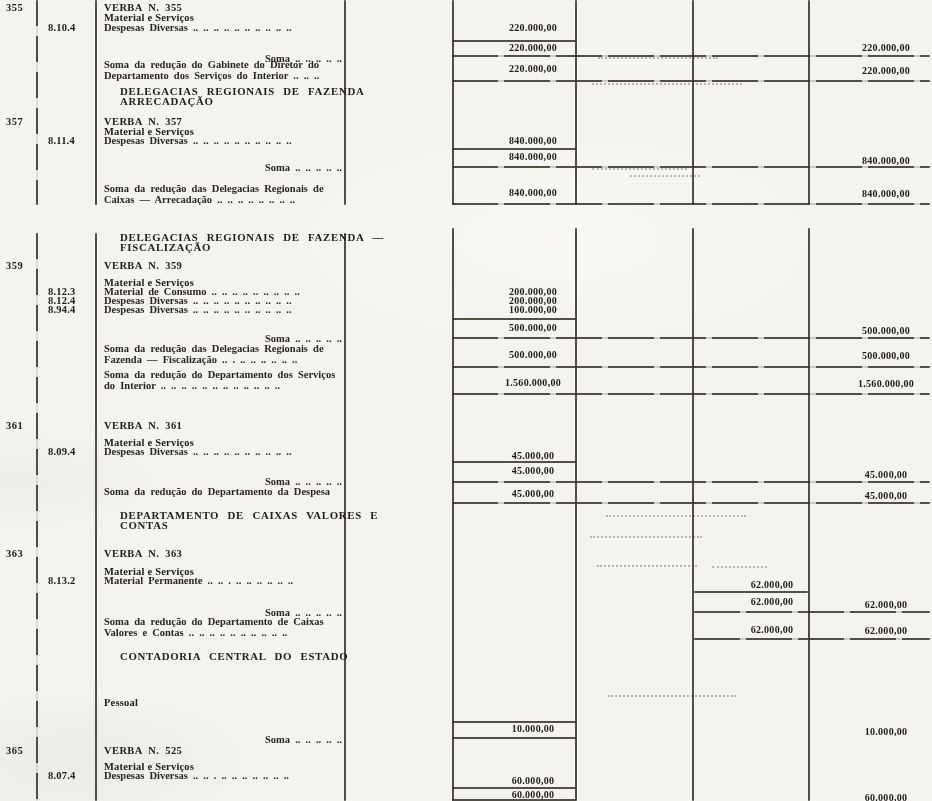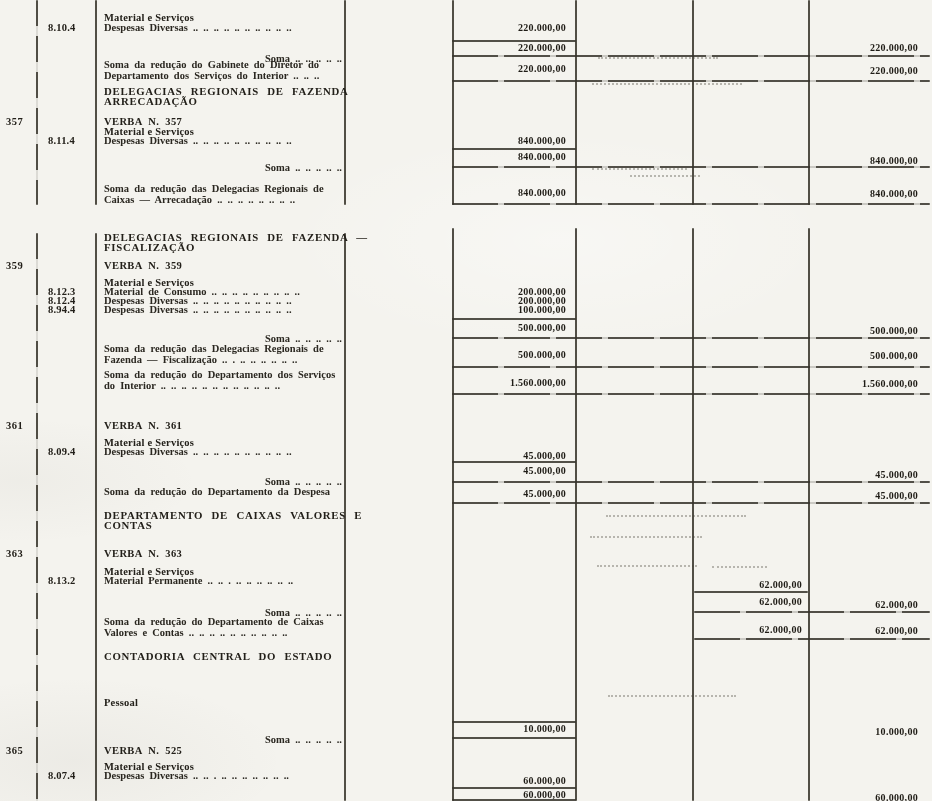--- a/index.html
+++ b/index.html
@@ -16,23 +16,23 @@
   }
   .row{position:absolute;left:0;width:932px;height:12px;}
   .row>span{position:absolute;top:0;line-height:11px;white-space:nowrap;}
   .num{left:6px;width:30px;font-size:10.5px;font-weight:bold;letter-spacing:.5px;}
   .code{left:48px;width:40px;font-size:10.5px;font-weight:bold;text-align:left;letter-spacing:.2px;}
   .vtitle{left:104px;font-size:10.5px;font-weight:bold;word-spacing:3px;letter-spacing:.4px;}
   .glabel{left:104px;font-size:10.5px;font-weight:bold;letter-spacing:.2px;}
   .desc{left:104px;width:238px;overflow:hidden;font-size:10.5px;font-weight:bold;word-spacing:2.5px;color:#2a2720;}
   .soma{text-align:right;margin-top:11px;}
   .l2{top:10.5px !important;}
-  .hdr-t{left:104px;font-size:10.8px;font-weight:bold;letter-spacing:.7px;word-spacing:5px;}
+  .hdr-t{left:120px;font-size:10.8px;font-weight:bold;letter-spacing:.7px;word-spacing:5px;}
   .hdr-t.l2{top:10px !important;}
-  .amt{font-size:10px;font-weight:bold;text-align:right;letter-spacing:.3px;color:#1f1c16;}
+  .amt{font-size:10px;font-weight:bold;text-align:center;letter-spacing:.3px;color:#1f1c16;padding-left:24px;}
   .c1{left:452px;width:114px;}
   .c3{left:694px;width:108px;}
   .c4{left:806px;width:112px;}
   .rl{position:absolute;height:2px;background:#35322a;opacity:.85;border-radius:1px;}
   .rl.long{background:repeating-linear-gradient(90deg,#35322a 0 46px,rgba(53,50,42,.25) 46px 52px);}
   .vl{position:absolute;width:2px;background:#3a372e;opacity:.88;border-radius:1px;}
   .vl.dash{background:repeating-linear-gradient(180deg,#3a372e 0 26px,rgba(58,55,46,.15) 26px 36px);}
   .noise{position:absolute;height:2px;border-top:2px dotted rgba(70,66,55,.35);}
 </style>
 </head>
@@ -48,20 +48,24 @@
   <div class="vl" style="left:344px;top:233px;height:568px"></div>
   <div class="vl" style="left:452px;top:0;height:205px"></div>
   <div class="vl" style="left:452px;top:228px;height:573px"></div>
   <div class="vl" style="left:575px;top:0;height:205px"></div>
   <div class="vl" style="left:575px;top:228px;height:573px"></div>
   <div class="vl" style="left:692px;top:0;height:205px"></div>
   <div class="vl" style="left:692px;top:228px;height:573px"></div>
   <div class="vl" style="left:808px;top:0;height:205px"></div>
   <div class="vl" style="left:808px;top:228px;height:573px"></div>
 
+  <div class="row" style="top:2px">
+      <span class="num">355</span>
+      <span class="vtitle">VERBA N. 355</span>
+    </div>
   <div class="row" style="top:12px">
       <span class="glabel">Material e Serviços</span>
     </div>
   <div class="row" style="top:22px">
       <span class="code">8.10.4</span>
       <span class="desc">Despesas Diversas .. .. .. .. .. .. .. .. .. ..</span>
       <span class="amt c1">220.000,00</span>
     </div>
   <div class="row" style="top:42px">
       <span class="desc soma">Soma .. .. .. .. ..</span>

